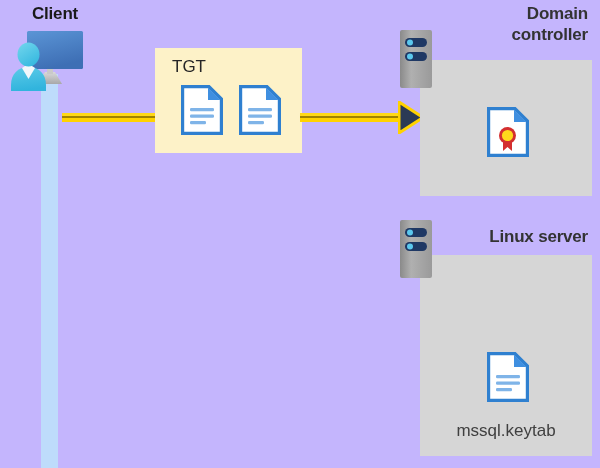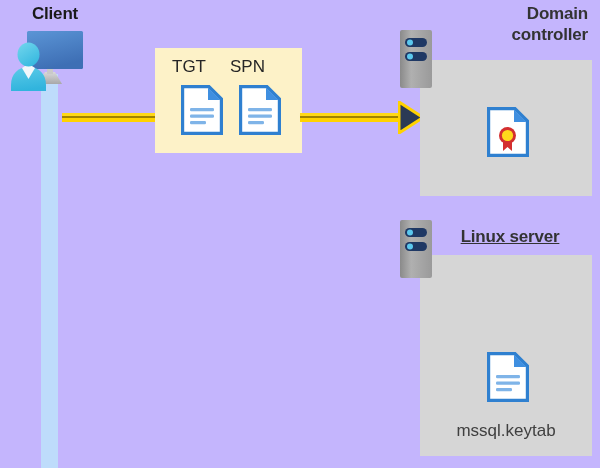--- a/index.html
+++ b/index.html
@@ -100,21 +100,21 @@
   #spn-doc  { left: 239px; top: 85px;  width: 42px; height: 50px; }
   #cert-doc { left: 487px; top: 107px; width: 42px; height: 50px; }
   #key-doc  { left: 487px; top: 352px; width: 42px; height: 50px; }
   #sql-db   { left: 483px; top: 281px; width: 49px; height: 49px; }
 
   #tgt-label  { left: 172px; top: 57px; }
   #spn-label  { left: 230px; top: 57px; }
 
   #client-label { left: 32px;  top: 3px; }
   #dc-label     { left: 432px; top: 3px;  width: 156px; text-align: right; }
-  #linux-label  { left: 432px; top: 226px; width: 156px; text-align: center; text-decoration: underline; }
+  #linux-label  { left: 432px; top: 226px; width: 156px; text-align: right; }
   #keytab-label { left: 420px; top: 421px; width: 172px; text-align: center; }
 </style>
 </head>
 <body>
 
 <div id="canvas">
 
   <div class="abs" id="lifeline"></div>
 
   <div class="abs label-bold" id="client-label">Client</div>
@@ -152,21 +152,20 @@
       <ellipse cx="22.5" cy="26.5" rx="11" ry="12" fill="url(#headGrad)"></ellipse>
     </svg>
   </div>
 
   <div class="abs flowline" id="flow-seg-a"></div>
 
   <div class="abs" id="ticket-panel"></div>
 
   <div class="abs doc-caption" id="tgt-label">TGT</div>
 
-  <div class="abs doc-caption" id="spn-label">SPN</div>
 
   <div class="abs" id="tgt-doc">
     <svg width="42" height="50" viewBox="0 0 42 50" xmlns="http://www.w3.org/2000/svg">
       <path d="M1.6 1.6 H28 L40.4 14 V48.4 H1.6 Z" fill="#ffffff" stroke="#2f80d0" stroke-width="3.2"></path>
       <path d="M27 2.5 L39.5 15 H27 Z" fill="#3f8fe0"></path>
       <g fill="#7fb4e8">
         <rect x="9" y="23" width="24" height="3.2" rx="1.2"></rect>
         <rect x="9" y="29.5" width="24" height="3.2" rx="1.2"></rect>
         <rect x="9" y="36" width="16" height="3.2" rx="1.2"></rect>
       </g>

